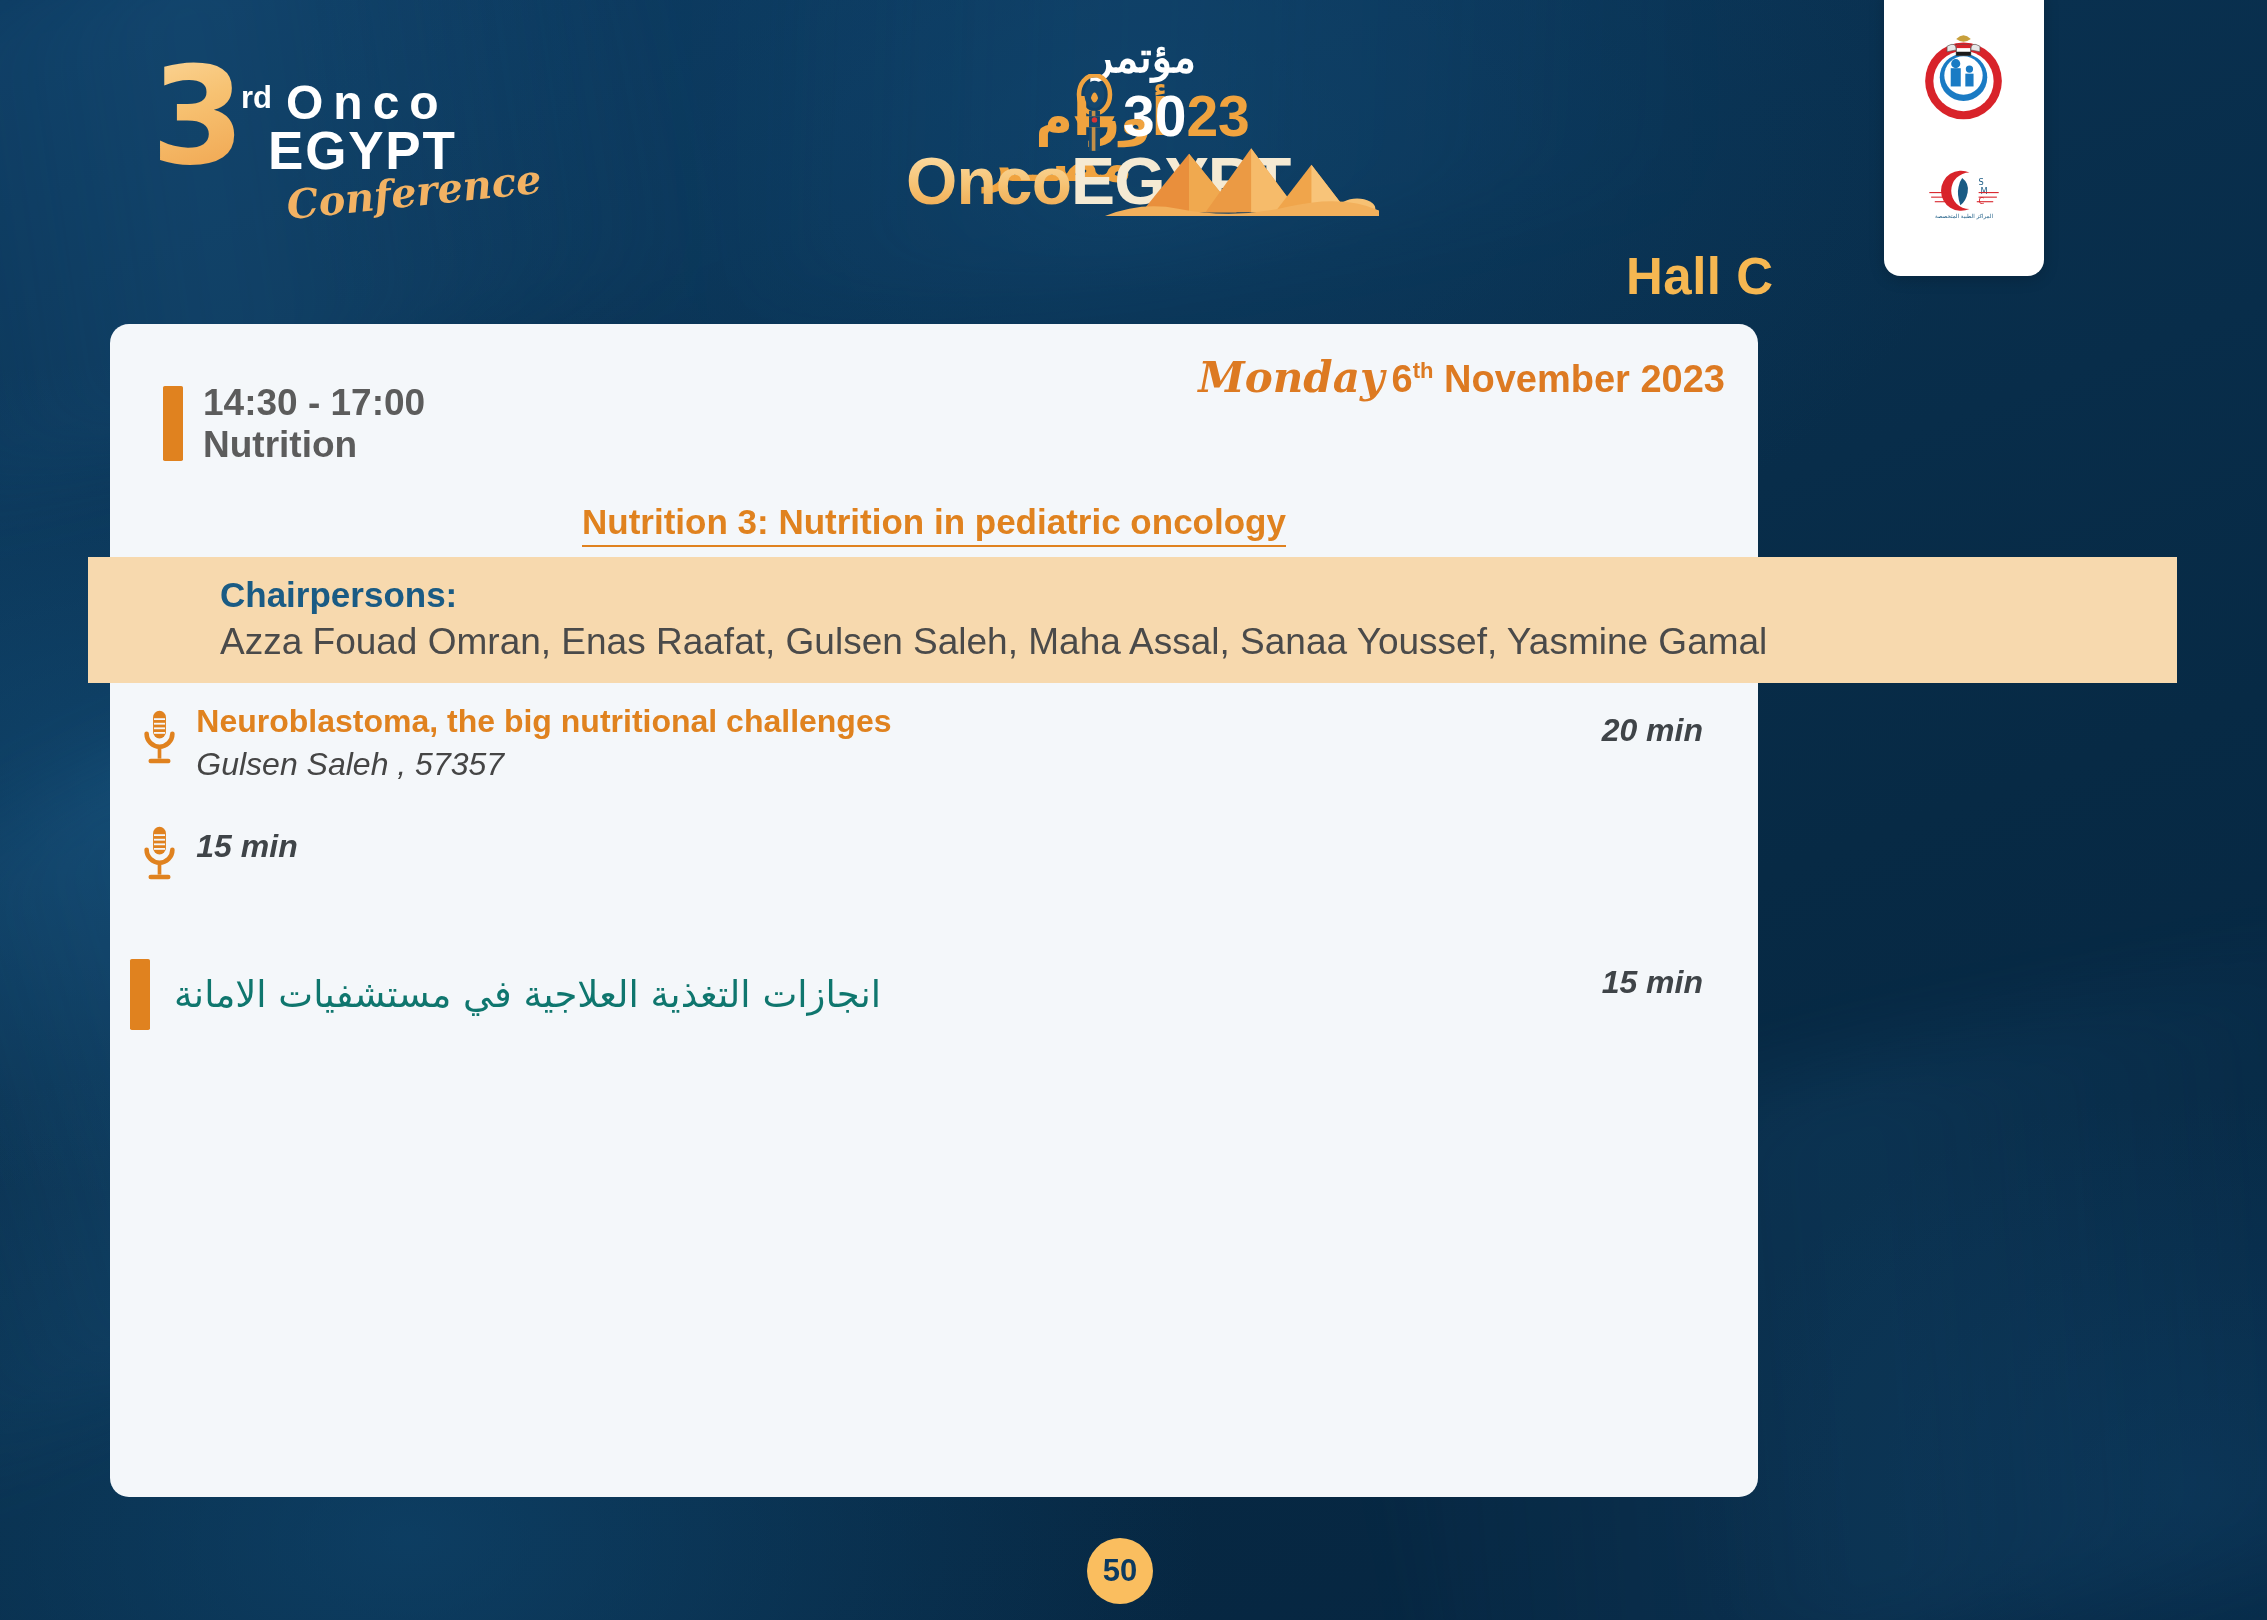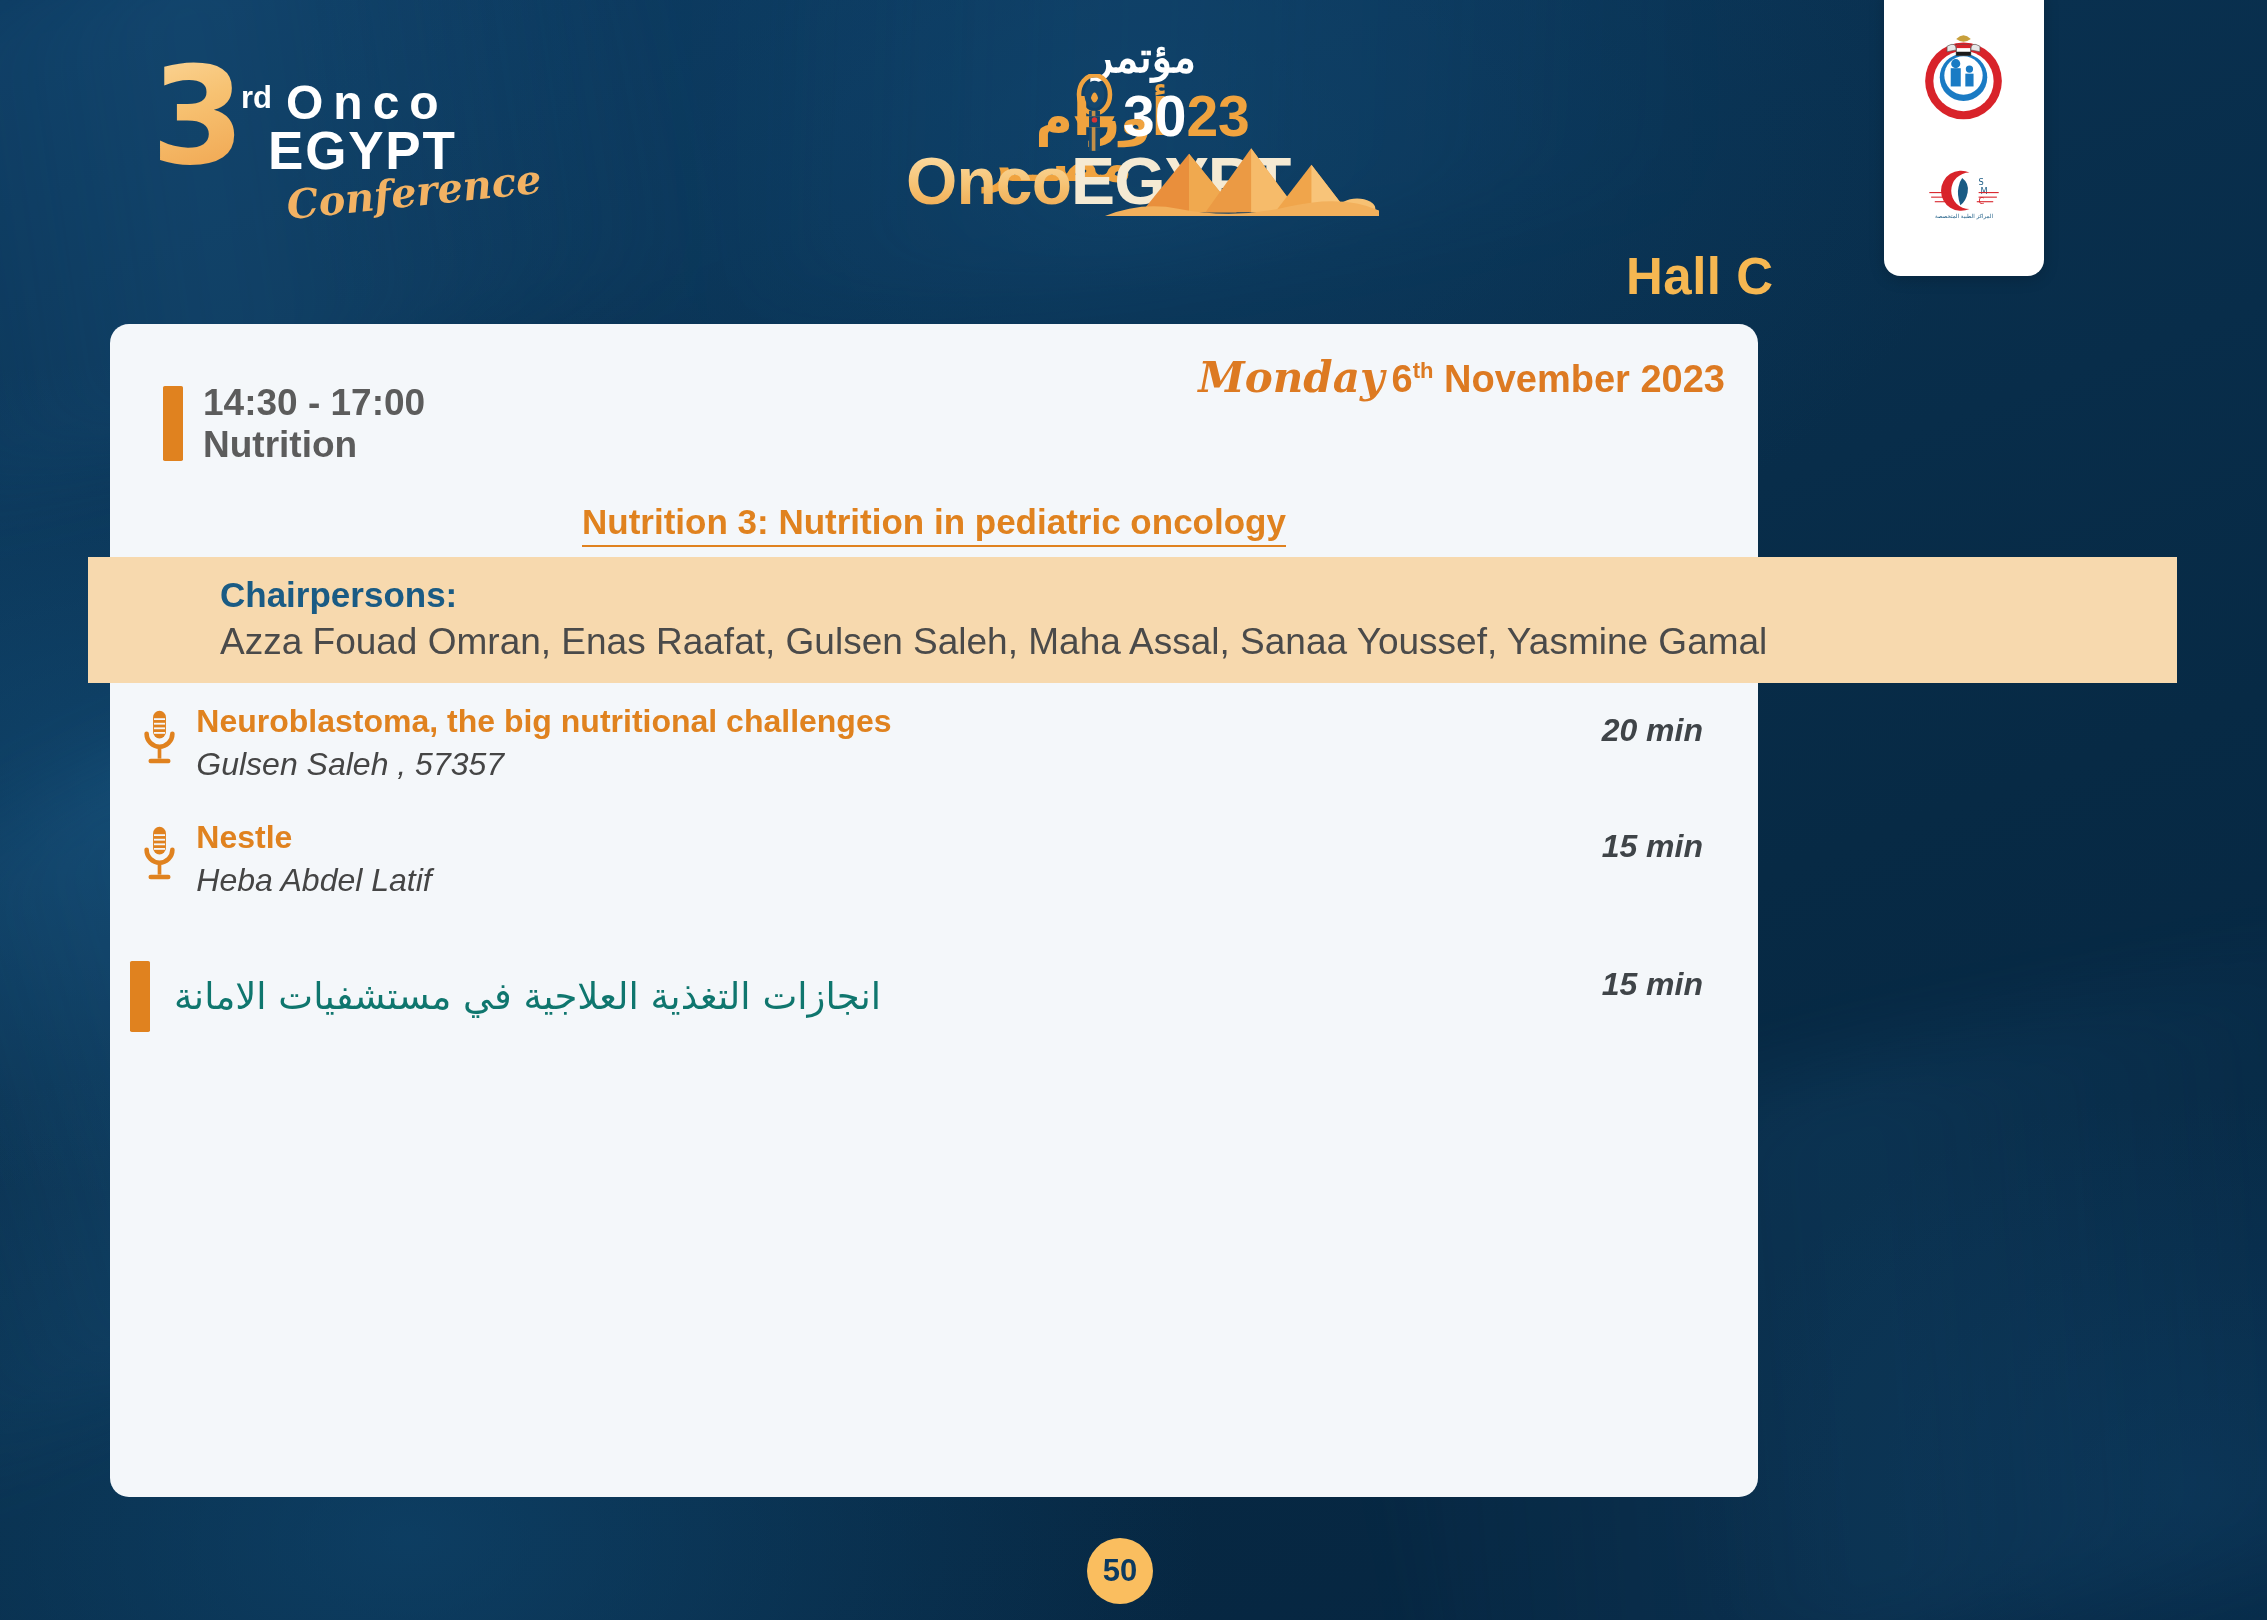--- a/index.html
+++ b/index.html
@@ -544,24 +544,20 @@
           <g stroke="#f4f7fa" stroke-width="2">
             <line x1="14" y1="11" x2="26" y2="11"></line>
             <line x1="14" y1="16" x2="26" y2="16"></line>
             <line x1="14" y1="21" x2="26" y2="21"></line>
             <line x1="14" y1="26" x2="26" y2="26"></line>
           </g>
           <path d="M6 27 a14 14 0 0 0 28 0" fill="none" stroke="#e0821f" stroke-width="5" stroke-linecap="round"></path>
           <rect x="18" y="41" width="4" height="13" fill="#e0821f"></rect>
           <rect x="8" y="54" width="24" height="5" rx="2.5" fill="#e0821f"></rect>
         </svg>
-        <div class="talk-body">
-          <div class="talk-title">Nestle</div>
-          <div class="talk-speaker">Heba Abdel Latif</div>
-        </div>
         <div class="talk-dur">15 min</div>
       </div>
 
       <div class="talk-ar">
         <div class="accent-bar"></div>
         <div class="ar-wrap">
           <div class="ar-text">انجازات التغذية العلاجية في مستشفيات الامانة</div>
         </div>
         <div class="talk-dur">15 min</div>
       </div>

